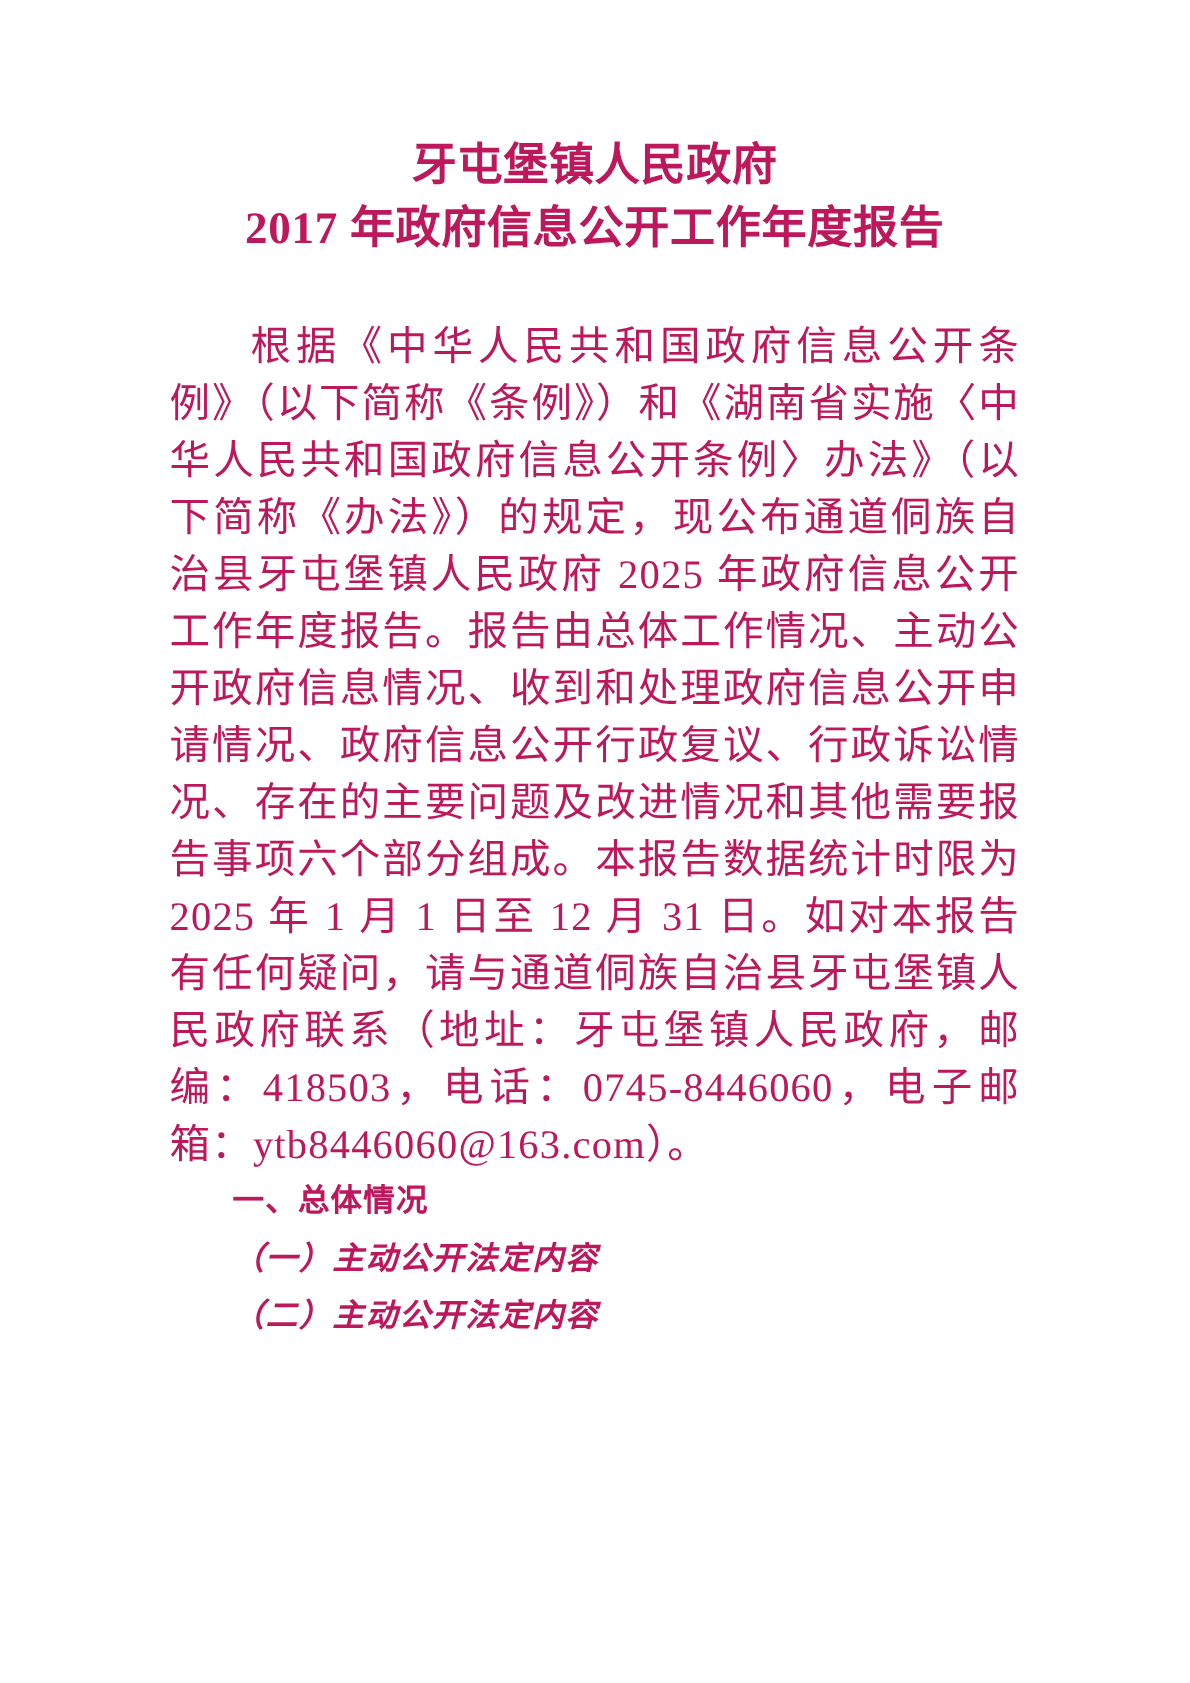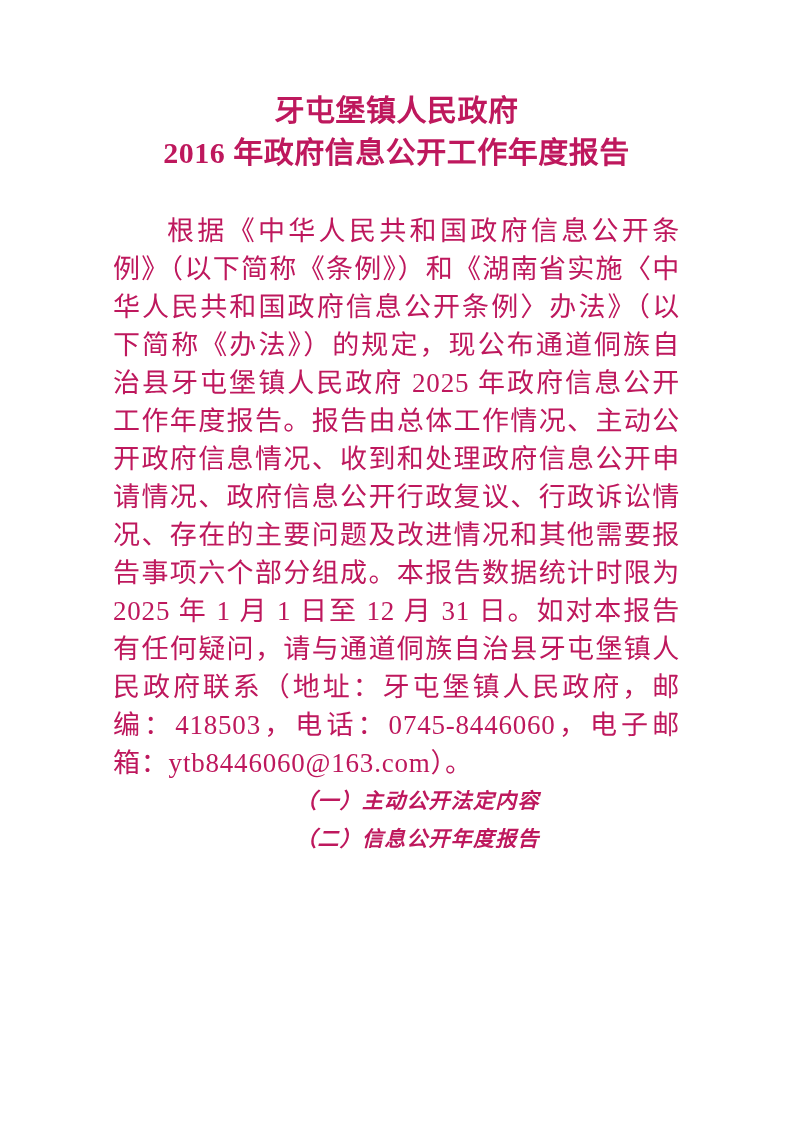--- a/index.html
+++ b/index.html
@@ -48,34 +48,34 @@
     letter-spacing: 0.8px;
     text-indent: 2em;
   }
   .sub-heading {
     font-weight: bold;
     font-style: italic;
     font-size: 21px;
     line-height: 38px;
     letter-spacing: 1.2px;
     text-indent: 2em;
-    text-align: center;
   }
 </style>
 </head>
 <body>
 
 <div class="page">
 
   <div class="doc-title">
     <div class="title-line">牙屯堡镇人民政府</div>
-    <div class="title-line">2016 年政府信息公开工作年度报告</div>
+    <div class="title-line">2017 年政府信息公开工作年度报告</div>
   </div>
 
   <p class="body-para intro">根据《中华人民共和国政府信息公开条例》（以下简称《条例》）和《湖南省实施〈中华人民共和国政府信息公开条例〉办法》（以下简称《办法》）的规定，现公布通道侗族自治县牙屯堡镇人民政府 2025 年政府信息公开工作年度报告。报告由总体工作情况、主动公开政府信息情况、收到和处理政府信息公开申请情况、政府信息公开行政复议、行政诉讼情况、存在的主要问题及改进情况和其他需要报告事项六个部分组成。本报告数据统计时限为 2025 年 1 月 1 日至 12 月 31 日。如对本报告有任何疑问，请与通道侗族自治县牙屯堡镇人民政府联系（地址：牙屯堡镇人民政府，邮编：418503，电话：0745-8446060，电子邮箱：ytb8446060@163.com）。</p>
 
+  <div class="section-heading">一、总体情况</div>
 
   <div class="sub-heading">（一）主动公开法定内容</div>
 
 
-  <div class="sub-heading">（二）信息公开年度报告</div>
+  <div class="sub-heading">（二）主动公开法定内容</div>
 
 </div>
 
 </body></html>

